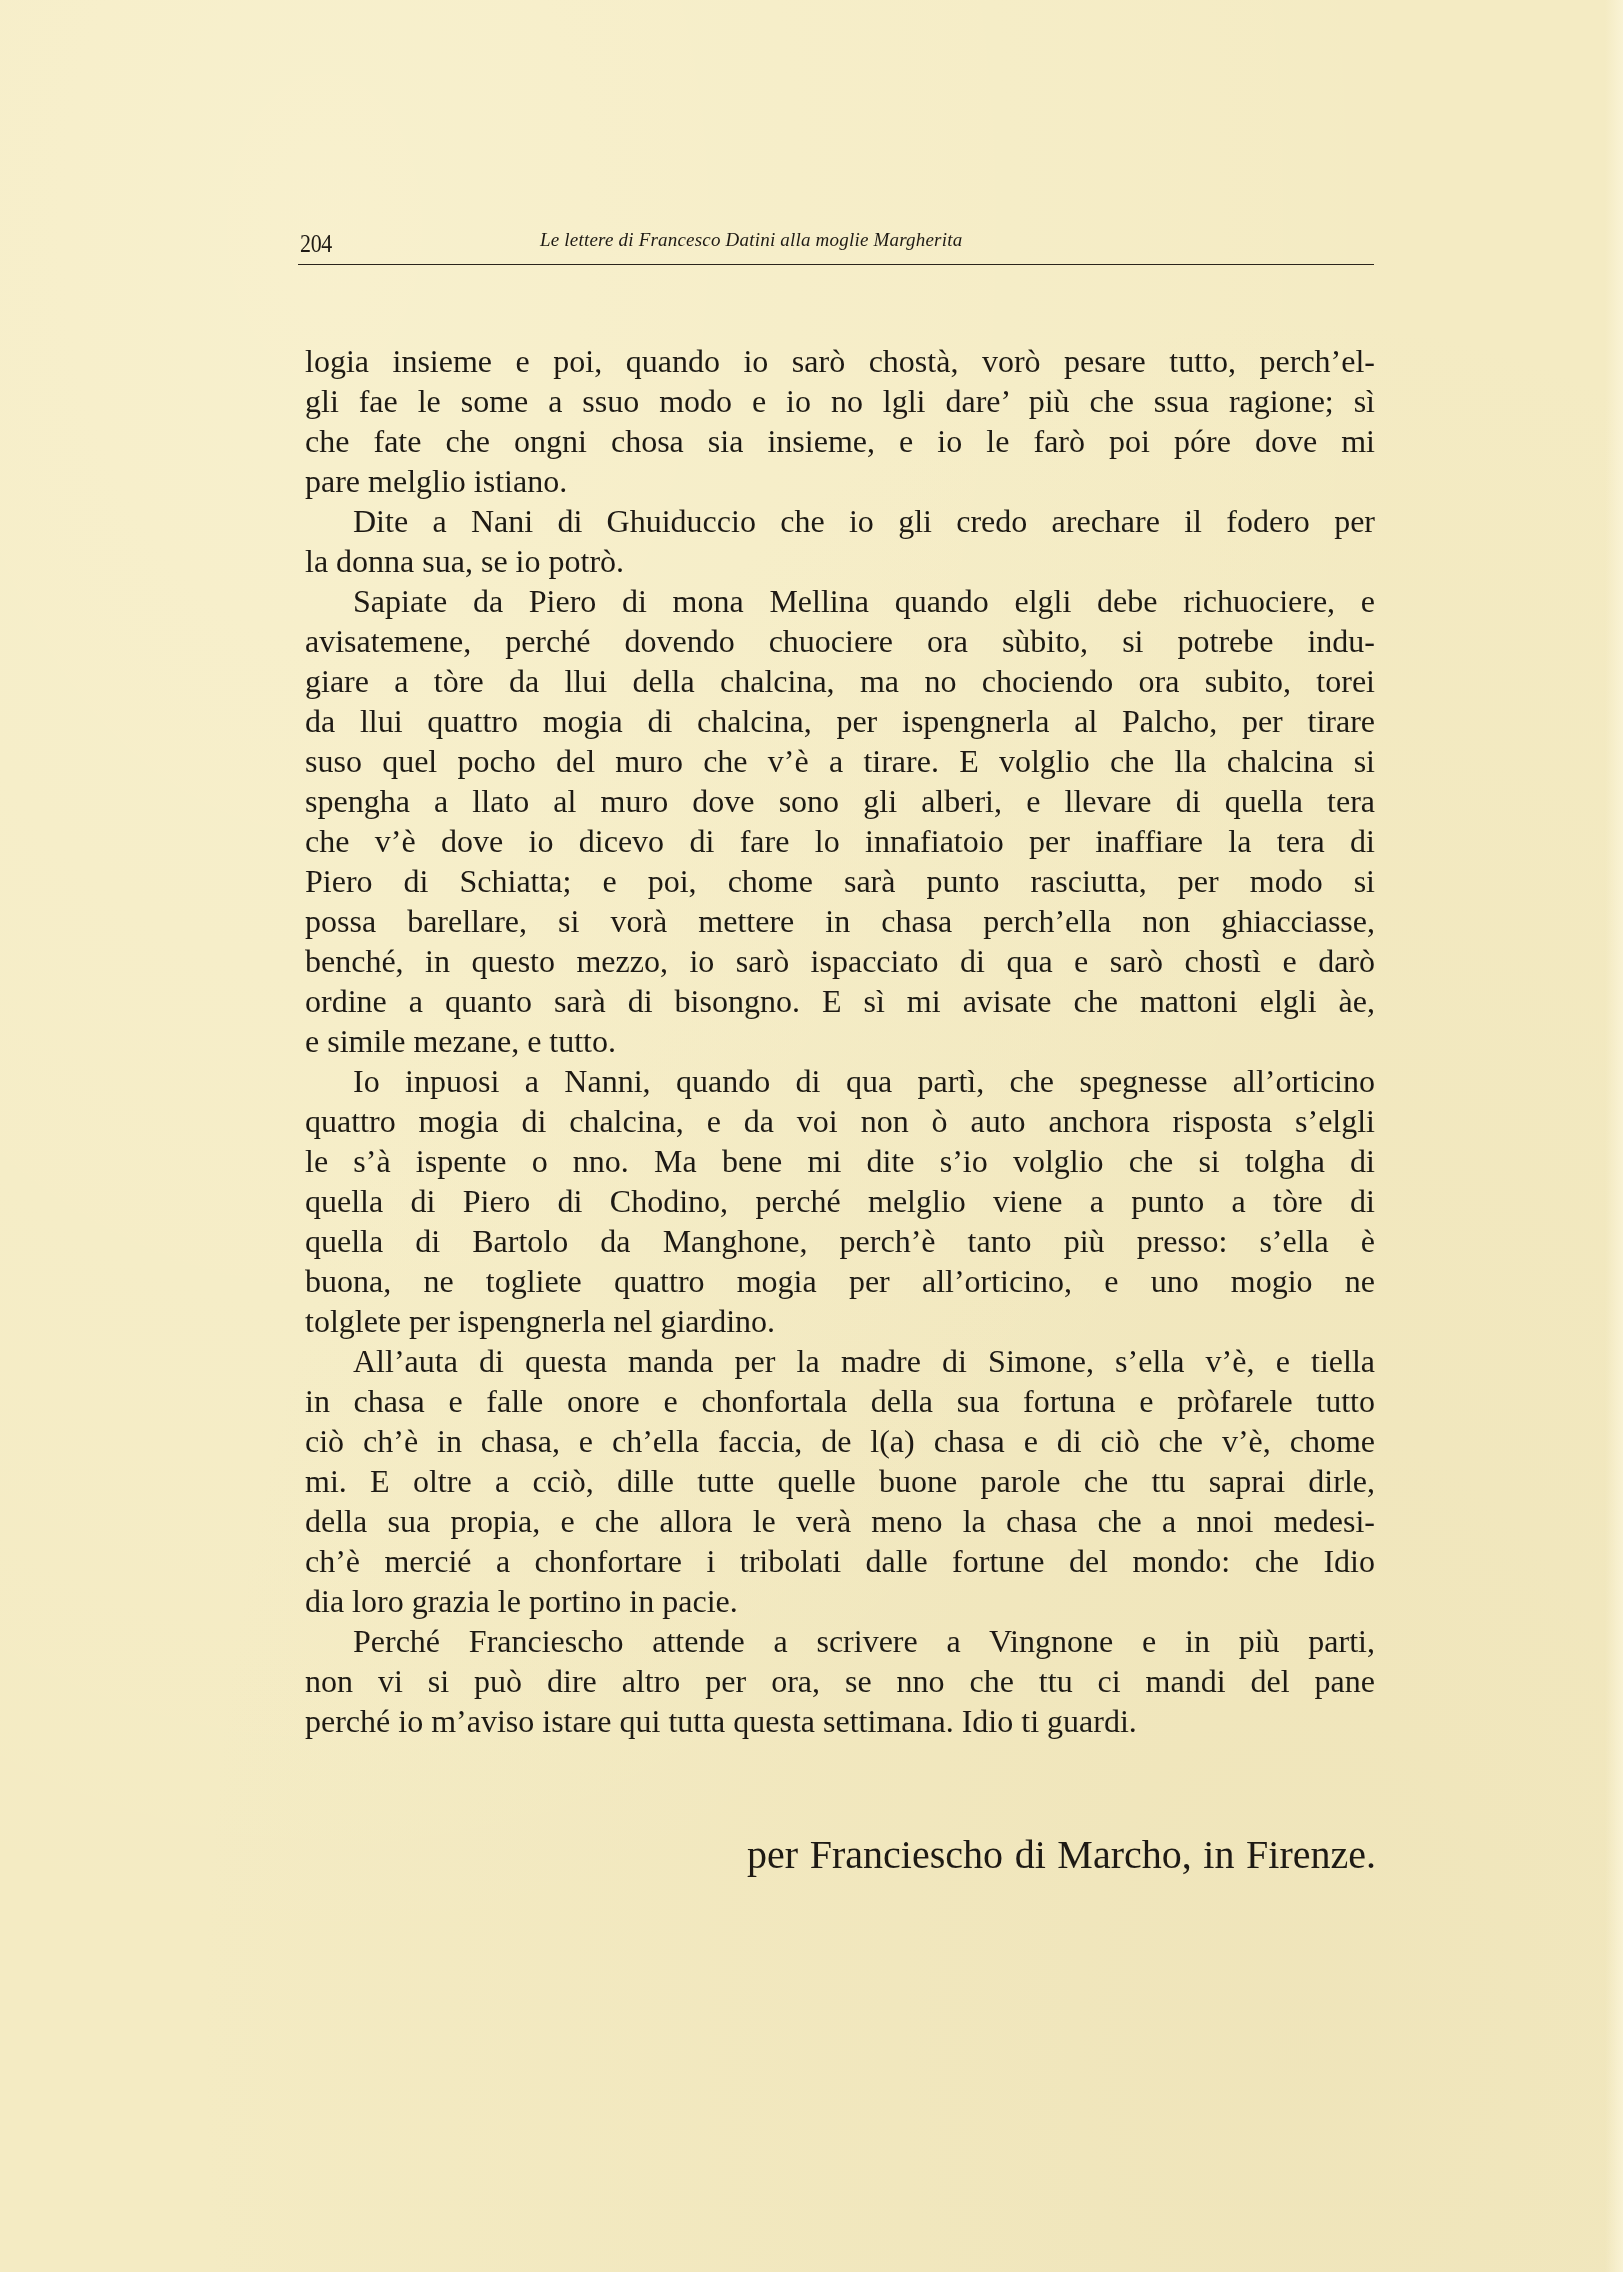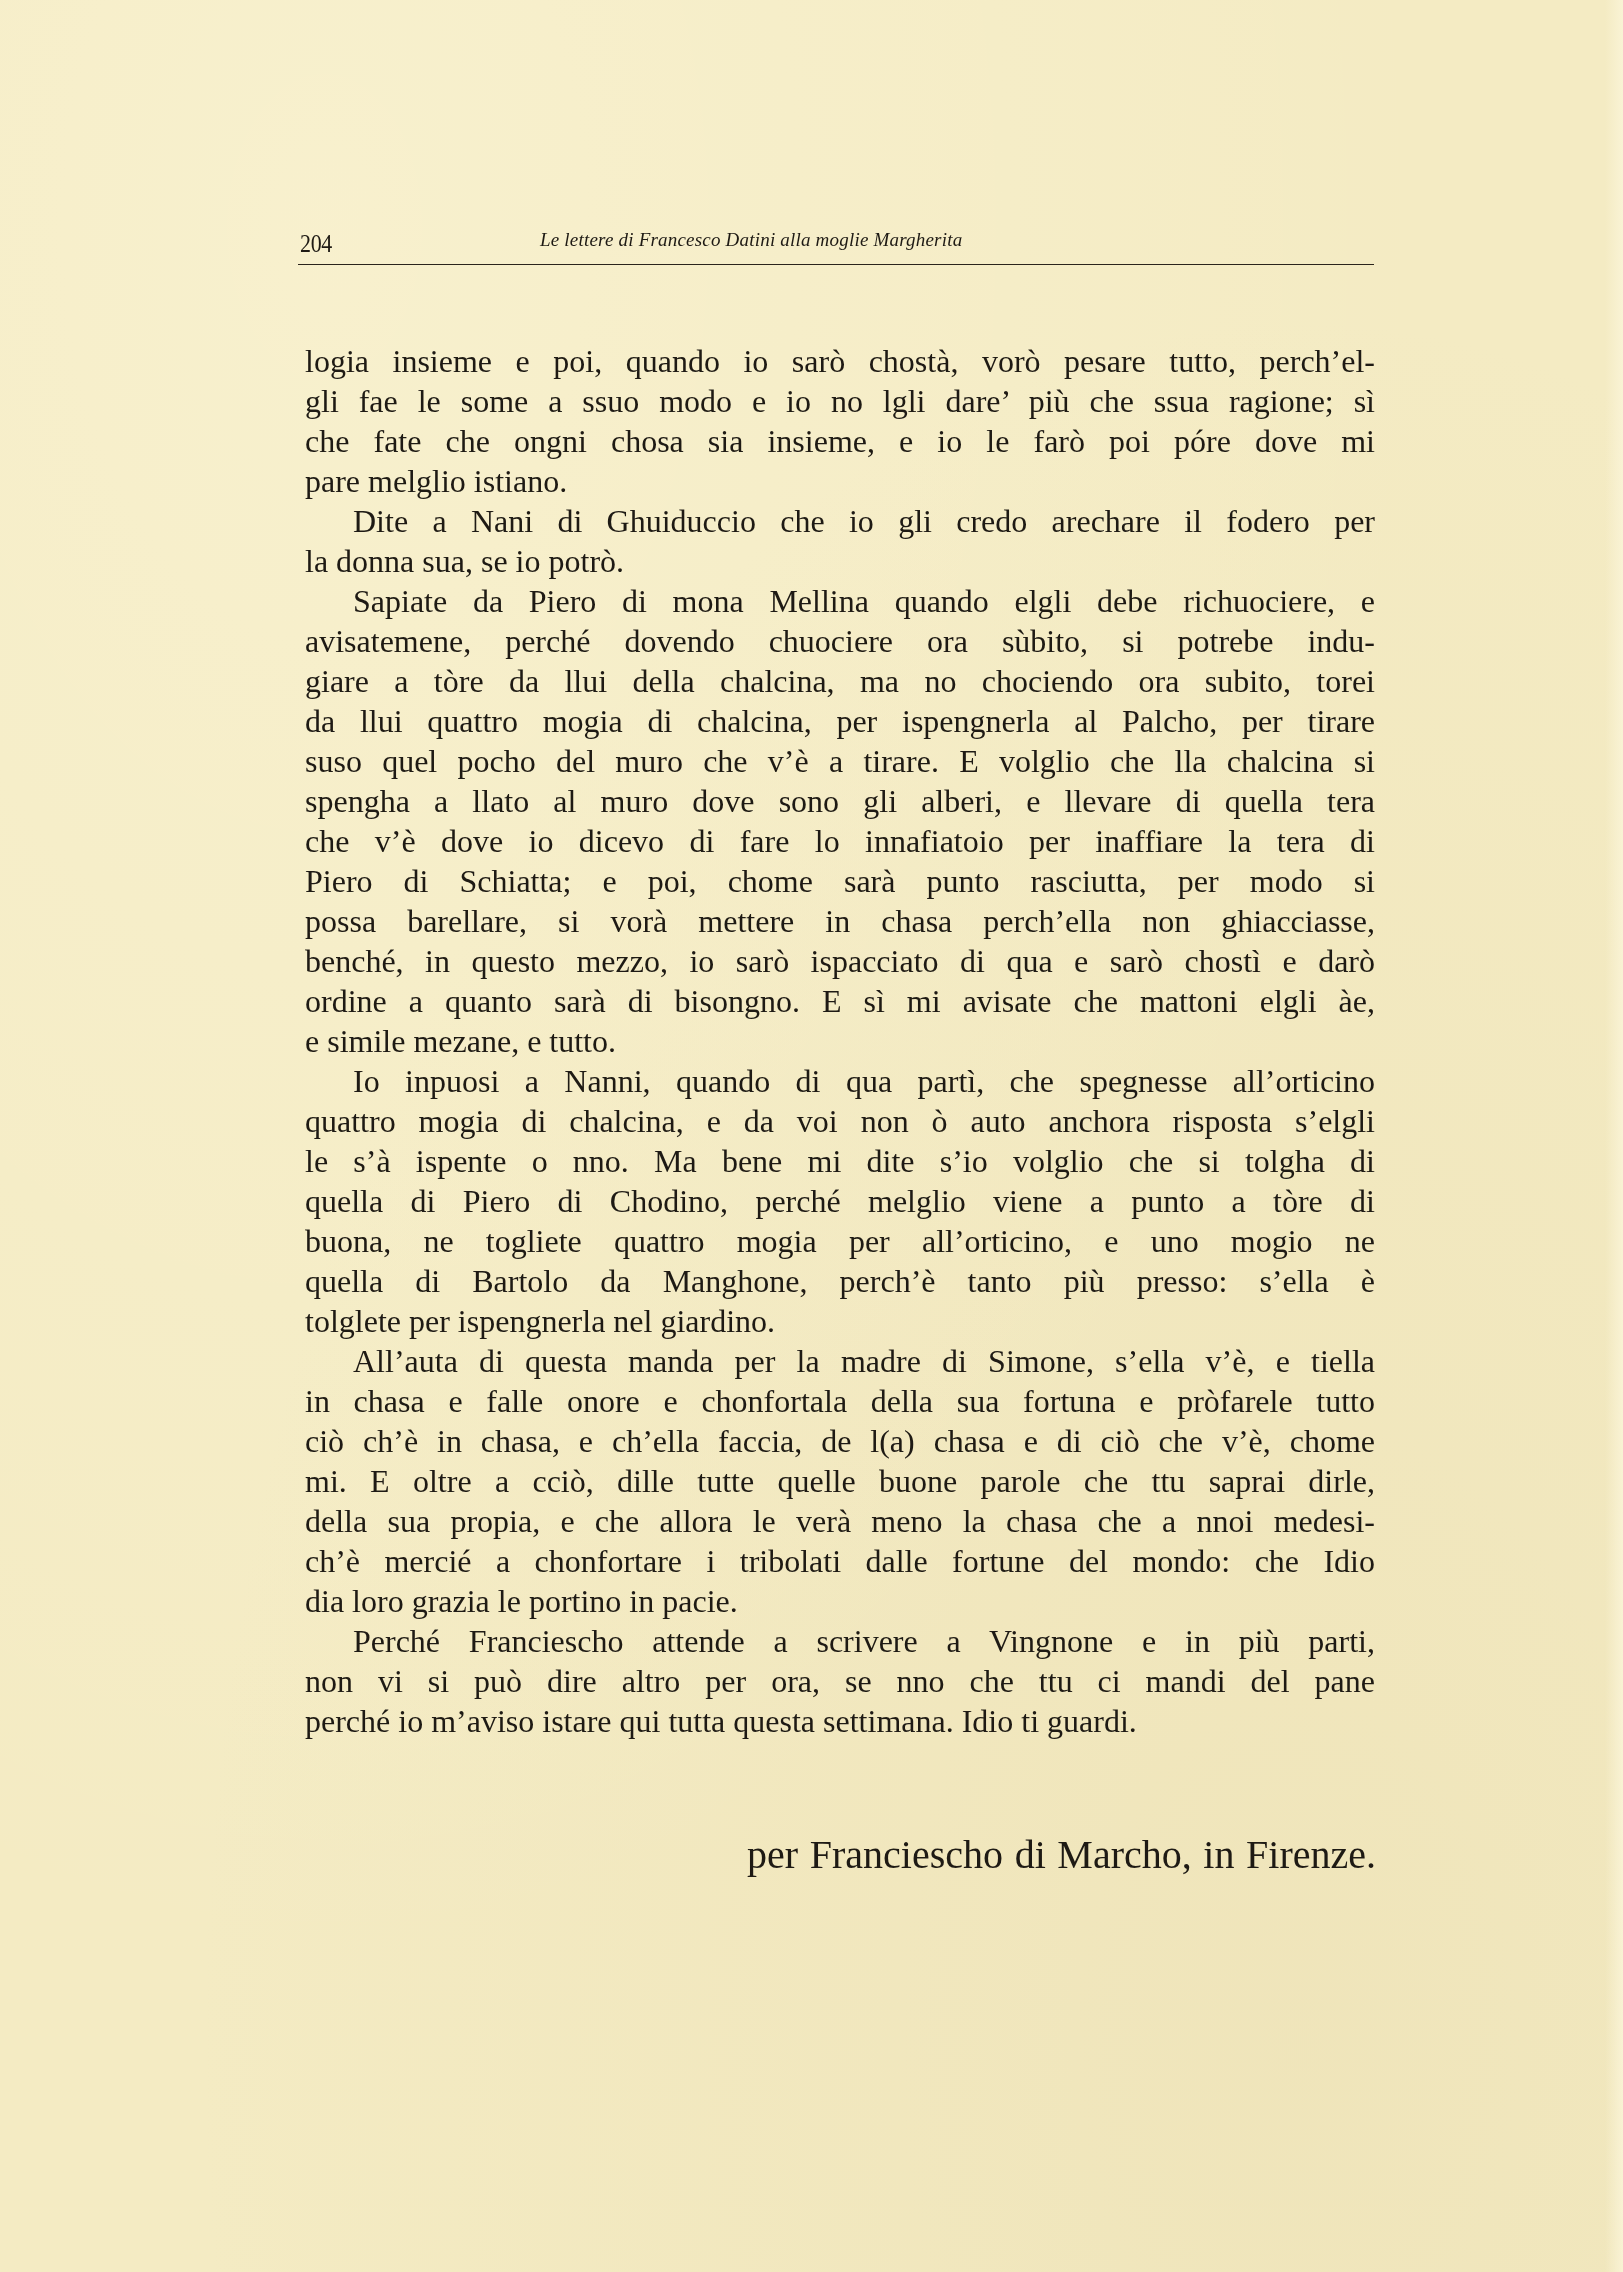--- a/index.html
+++ b/index.html
@@ -128,22 +128,22 @@
       <span class="line">possa barellare, si vorà mettere in chasa perch’ella non ghiacciasse,</span>
       <span class="line">benché, in questo mezzo, io sarò ispacciato di qua e sarò chostì e darò</span>
       <span class="line">ordine a quanto sarà di bisongno. E sì mi avisate che mattoni elgli àe,</span>
       <span class="line last">e simile mezane, e tutto.</span>
     </p>
     <p>
       <span class="line indent">Io inpuosi a Nanni, quando di qua partì, che spegnesse all’orticino</span>
       <span class="line">quattro mogia di chalcina, e da voi non ò auto anchora risposta s’elgli</span>
       <span class="line">le s’à ispente o nno. Ma bene mi dite s’io volglio che si tolgha di</span>
       <span class="line">quella di Piero di Chodino, perché melglio viene a punto a tòre di</span>
+      <span class="line">quella di Bartolo da Manghone, perch’è tanto più presso: s’ella è</span>
       <span class="line">buona, ne togliete quattro mogia per all’orticino, e uno mogio ne</span>
-      <span class="line">quella di Bartolo da Manghone, perch’è tanto più presso: s’ella è</span>
       <span class="line last">tolglete per ispengnerla nel giardino.</span>
     </p>
     <p>
       <span class="line indent">All’auta di questa manda per la madre di Simone, s’ella v’è, e tiella</span>
       <span class="line">in chasa e falle onore e chonfortala della sua fortuna e pròfarele tutto</span>
       <span class="line">ciò ch’è in chasa, e ch’ella faccia, de l(a) chasa e di ciò che v’è, chome</span>
       <span class="line">mi. E oltre a cciò, dille tutte quelle buone parole che ttu saprai dirle,</span>
       <span class="line">della sua propia, e che allora le verà meno la chasa che a nnoi medesi-</span>
       <span class="line">ch’è mercié a chonfortare i tribolati dalle fortune del mondo: che Idio</span>
       <span class="line last">dia loro grazia le portino in pacie.</span>

